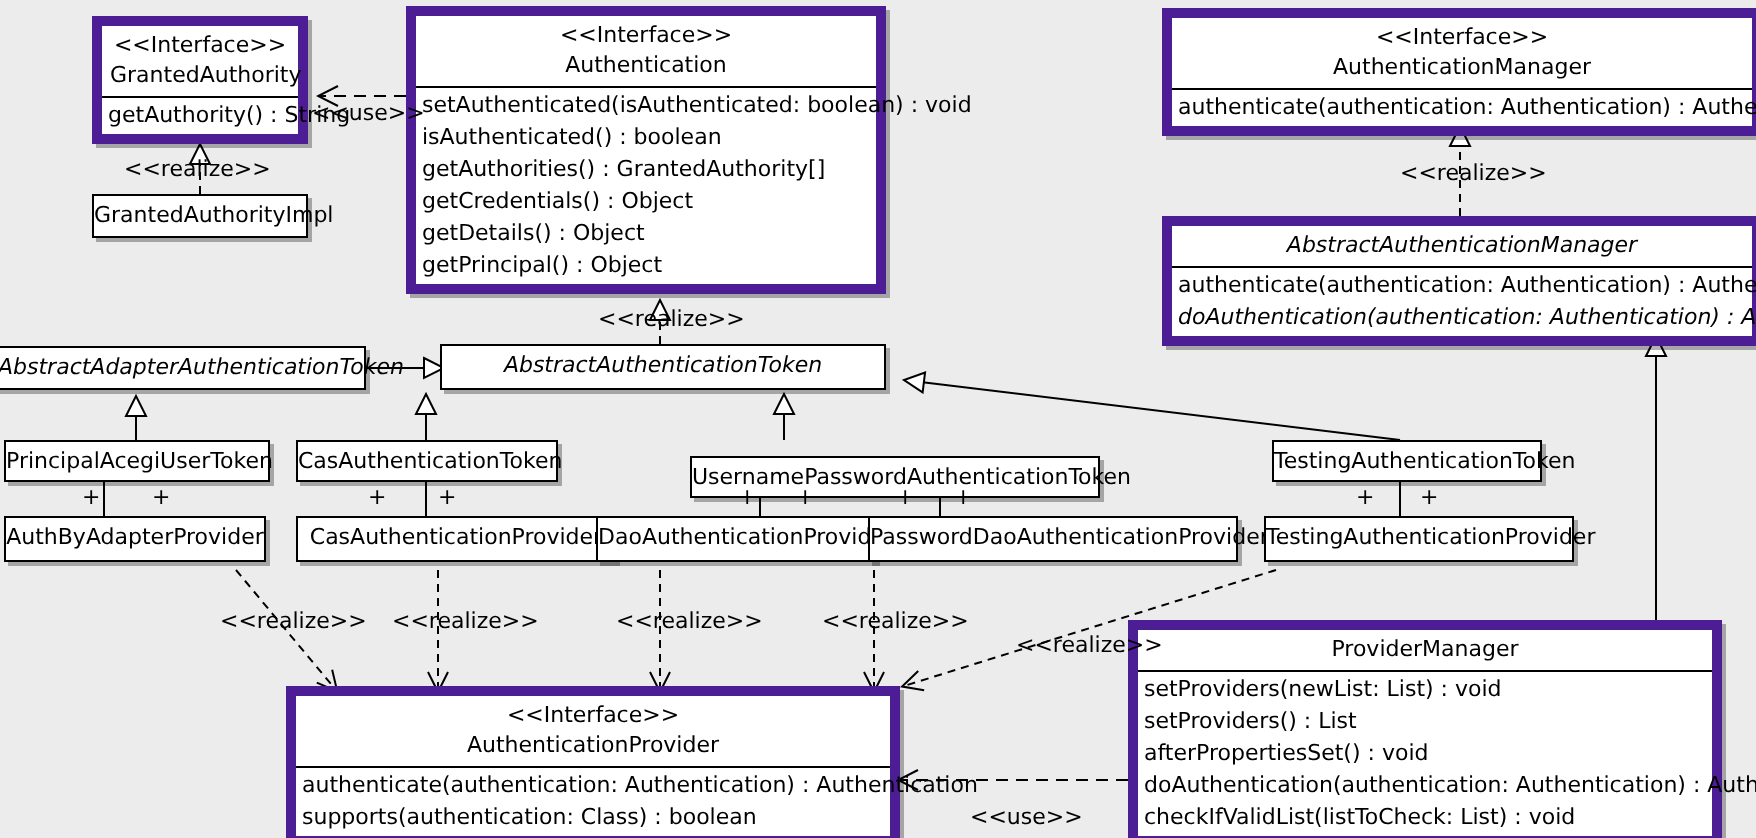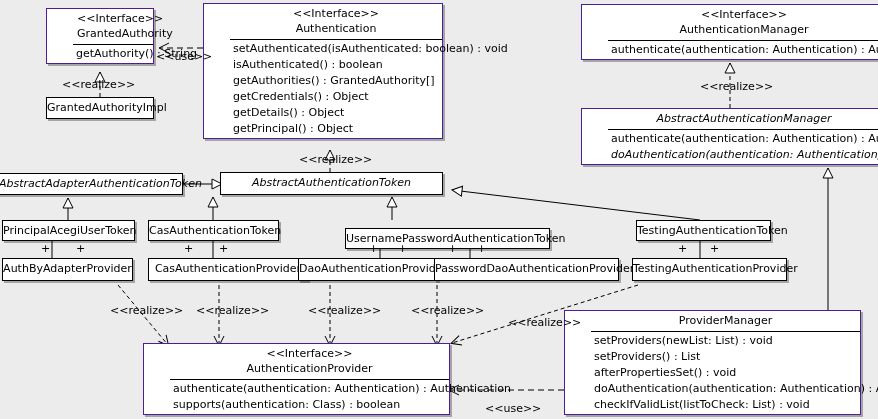--- a/index.html
+++ b/index.html
@@ -17,24 +17,23 @@
     width: 878px;
     height: 419px;
     background: #ececec;
     overflow: hidden;
   }
   
   .uml-box {
     position: absolute;
     box-sizing: border-box;
     background: #ffffff;
-    border: 1px solid #4c1d95;
+    border: 5px solid #4c1d95;
     box-shadow: 2px 2px 0 rgba(0,0,0,0.30);
     z-index: 5;
-    padding-left: 26px;
   }
   .uml-head {
     box-sizing: border-box;
     text-align: center;
     padding: 2px 4px 2px 4px;
   }
   .uml-stereo {
     display: block;
     font-size: 11px;
     line-height: 15px;

